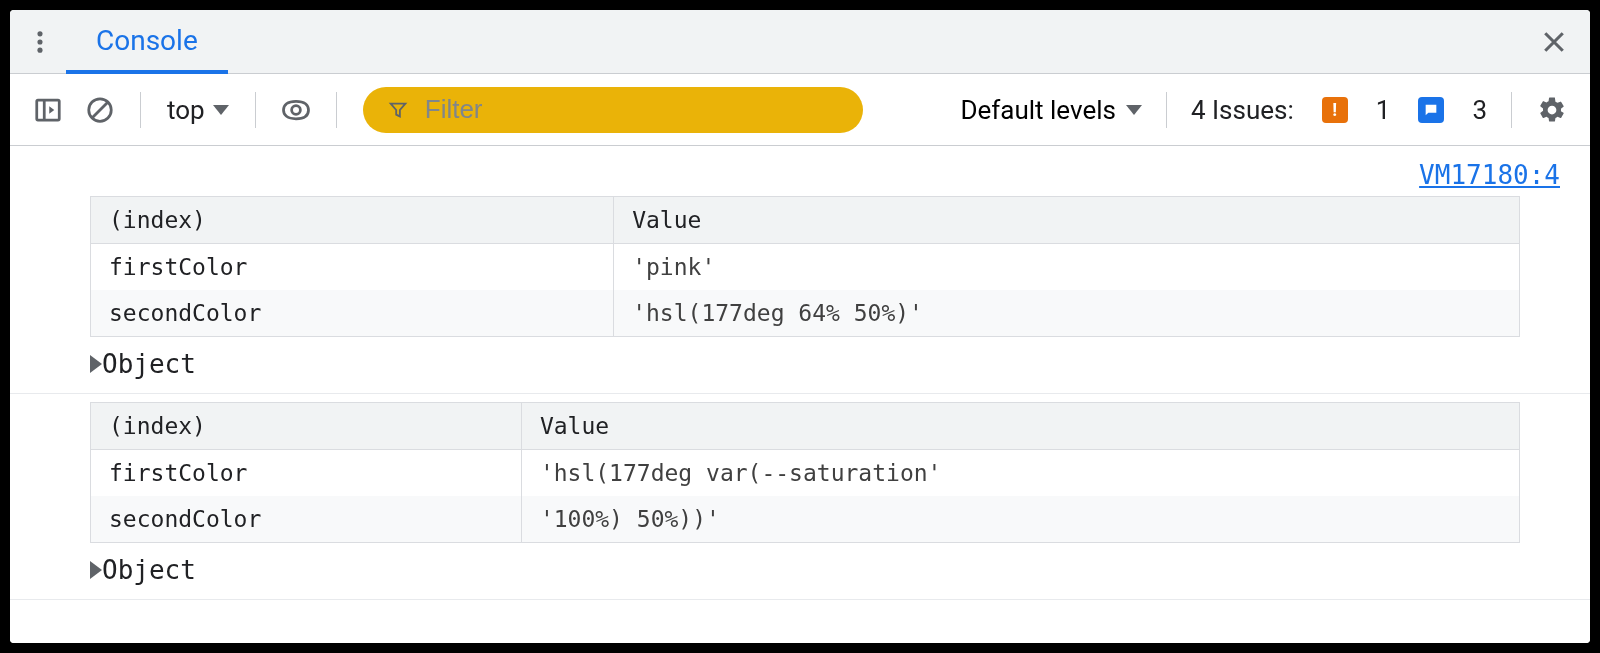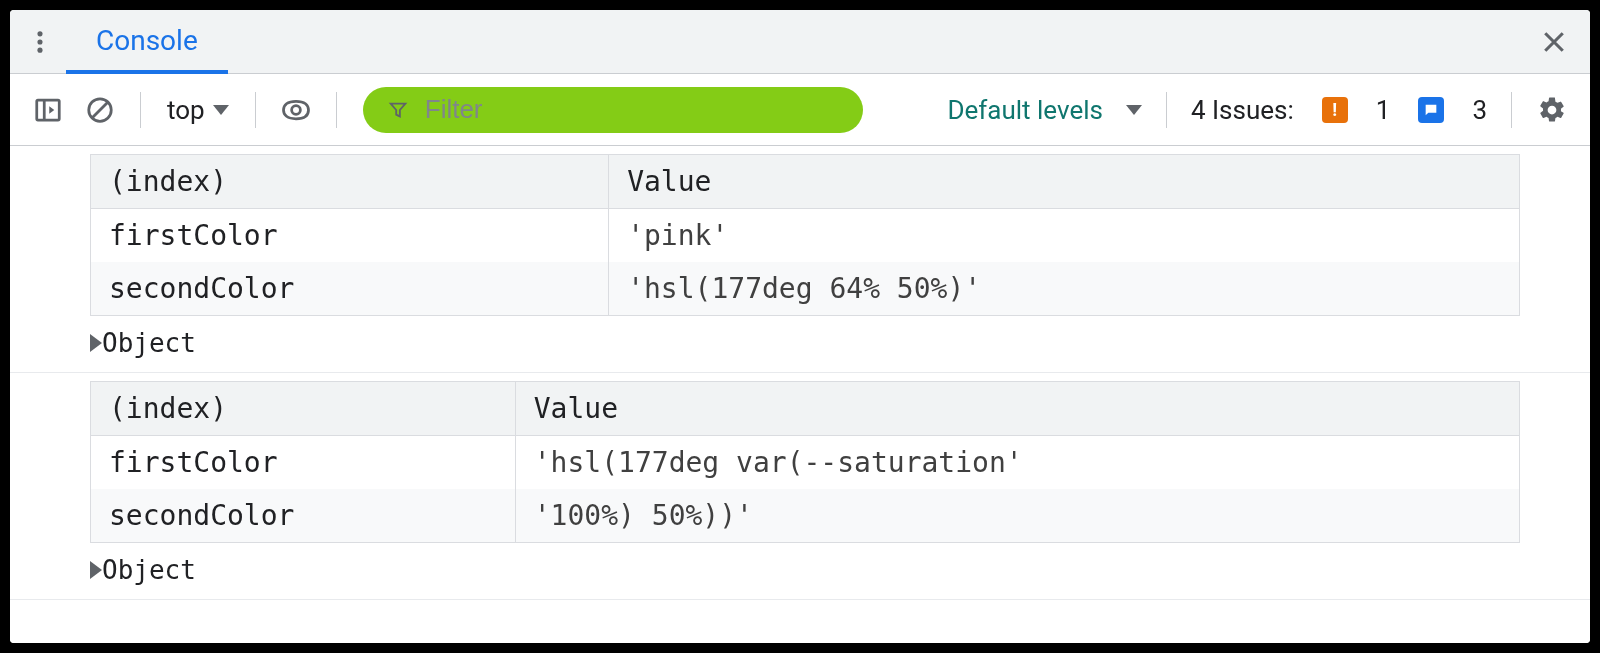--- a/index.html
+++ b/index.html
@@ -79,34 +79,34 @@
   }
   .tbtn svg { width: 30px; height: 30px; }
   .vsep { width:1px; height: 36px; background:#cacdd1; margin: 0 12px; }
   .context-sel {
     display:flex; align-items:center; gap:8px;
     padding: 0 10px; cursor:pointer; color:#202124;
   }
   .tri { width:0;height:0;border-left:8px solid transparent;border-right:8px solid transparent;border-top:10px solid #5f6368; }
   .filter {
     display:flex;align-items:center;gap:14px;
-    background:#84cc16;
+    background:#eab308;
     border-radius: 999px;
     height: 46px;
     padding: 0 24px;
     flex: 0 0 500px;
     margin-left: 10px;
   }
   .filter svg { width:24px;height:24px;stroke:#5f6368;stroke-width:2;fill:none;}
   .filter input {
     border:none;background:transparent;outline:none;
     font-size:26px;color:#202124;width:100%;
   }
   .filter input::placeholder { color:#80868b; }
-  .levels { display:flex;align-items:center;gap:23px;cursor:pointer;color:#0f766e; margin-left:auto; padding:0 8px;}
+  .levels { display:flex;align-items:center;gap:10px;cursor:pointer;color:#000000; margin-left:auto; padding:0 8px;}
   .issues { display:flex;align-items:center;gap:28px;cursor:pointer;color:#202124; padding:0 8px;}
   .badge {
     width:26px;height:26px;border-radius:4px;
     display:inline-flex;align-items:center;justify-content:center;
     color:#fff;font-size:18px;font-weight:700;
   }
   .badge.warn { background:#e8710a; }
   .badge.info { background:#1a73e8; }
   .gear svg { width:30px;height:30px;fill:#5f6368; }
 
@@ -131,21 +131,21 @@
     font-size:26px;
     cursor:pointer;
   }
   .mono { font-family: ui-monospace, Menlo, Consolas, monospace; }
 
   table.ctable {
     border-collapse: collapse;
     width: calc(100% - 150px);
     margin-left: 80px;
     border: 1px solid #dadce0;
-    font-size: 28px;
+    font-size: 23px;
   }
   table.ctable th, table.ctable td {
     text-align:left;
     padding: 10px 18px;
     border-right: 1px solid #dadce0;
     font-weight: 400;
   }
   table.ctable thead th {
     background:#f1f3f4;
     border-bottom: 1px solid #dadce0;
@@ -244,20 +244,23 @@
     <div class="tbtn gear">
       <svg viewBox="0 0 24 24">
           <path d="M19.14,12.94a7.14,7.14,0,0,0,.05-.94,7.14,7.14,0,0,0-.05-.94l2.03-1.58a.5.5,0,0,0,.12-.64l-1.92-3.32a.5.5,0,0,0-.61-.22l-2.39.96a7.03,7.03,0,0,0-1.62-.94l-.36-2.54A.5.5,0,0,0,13.9,2h-3.8a.5.5,0,0,0-.49.42L9.25,4.96a7.03,7.03,0,0,0-1.62.94l-2.39-.96a.5.5,0,0,0-.61.22L2.71,8.48a.5.5,0,0,0,.12.64l2.03,1.58a7.14,7.14,0,0,0-.05.94,7.14,7.14,0,0,0,.05.94L2.83,14.16a.5.5,0,0,0-.12.64l1.92,3.32a.5.5,0,0,0,.61.22l2.39-.96a7.03,7.03,0,0,0,1.62.94l.36,2.54a.5.5,0,0,0,.49.42h3.8a.5.5,0,0,0,.49-.42l.36-2.54a7.03,7.03,0,0,0,1.62-.94l2.39.96a.5.5,0,0,0,.61-.22l1.92-3.32a.5.5,0,0,0-.12-.64ZM12,15.5A3.5,3.5,0,1,1,15.5,12,3.5,3.5,0,0,1,12,15.5Z"></path>
         </svg>
     </div>
   </div>
 
   <div class="messages">
 
     <div class="msg">
+      <div class="srclink">
+        <a class="mono">VM17180:4</a>
+      </div>
       <table class="ctable mono">
         <thead>
             <tr>
           <th>(index)</th>
           <th>Value</th>
         </tr>
           </thead>
         <tbody>
           <tr>
             <td>firstColor</td>

